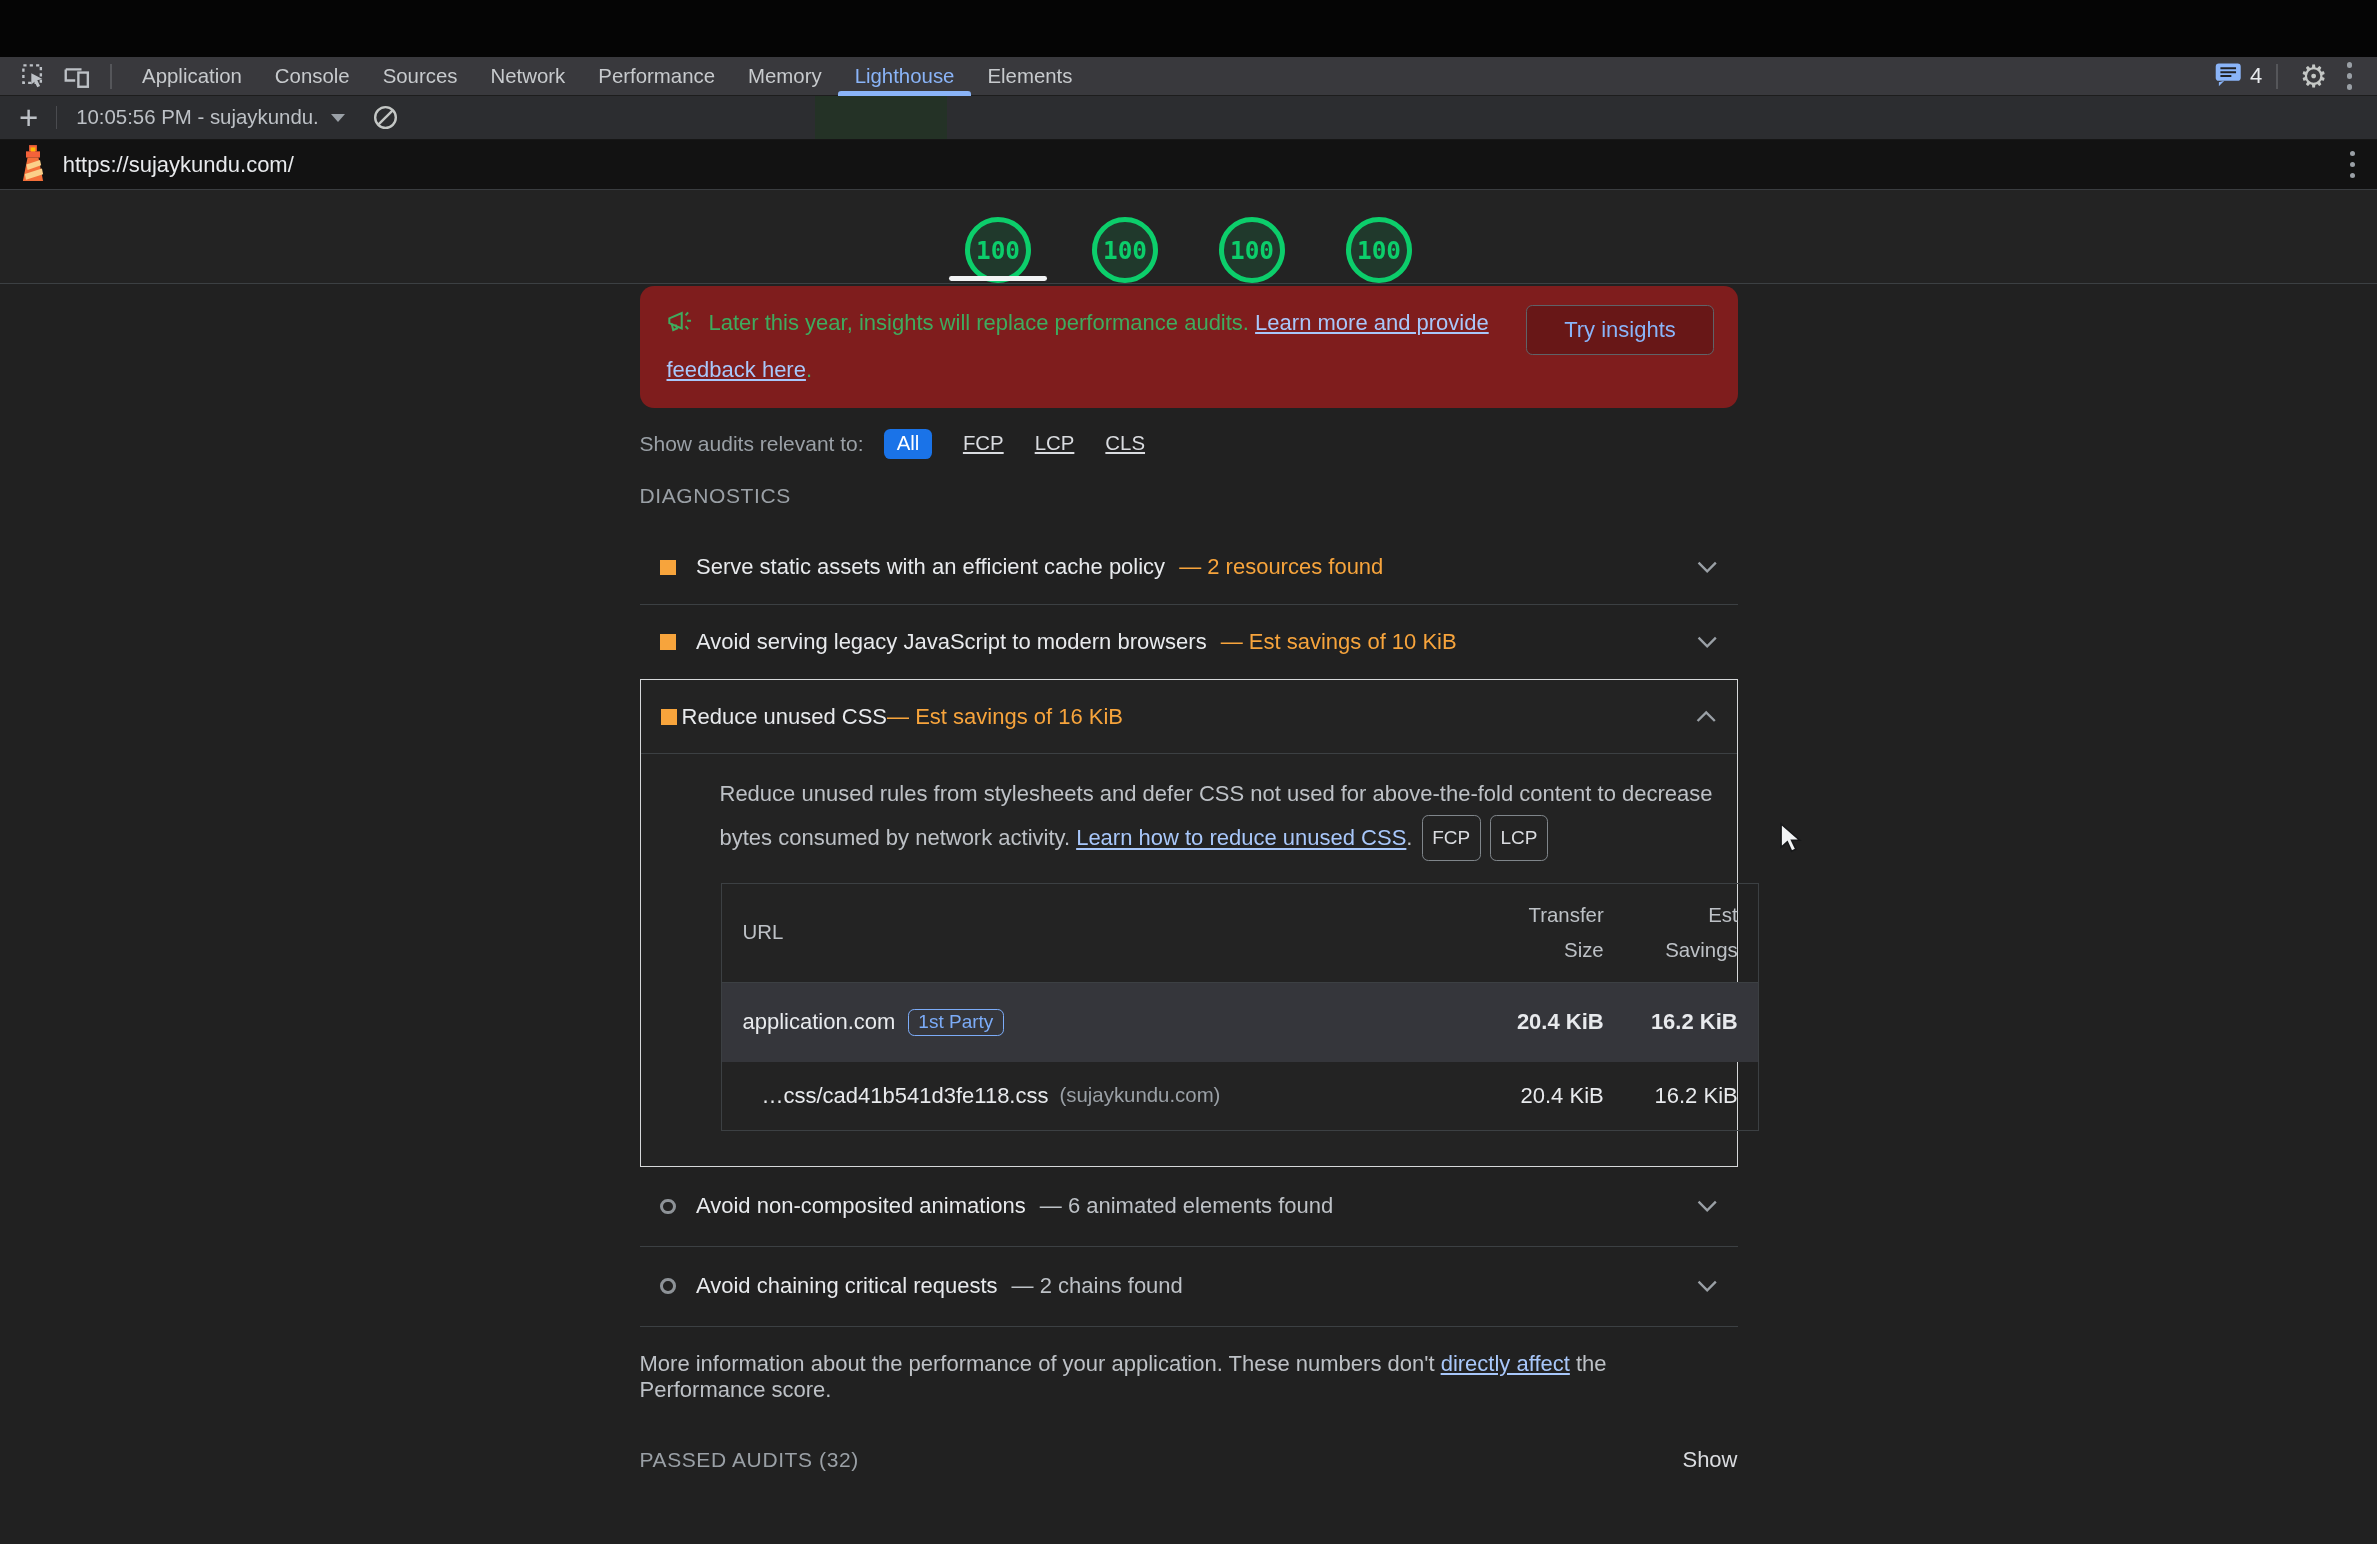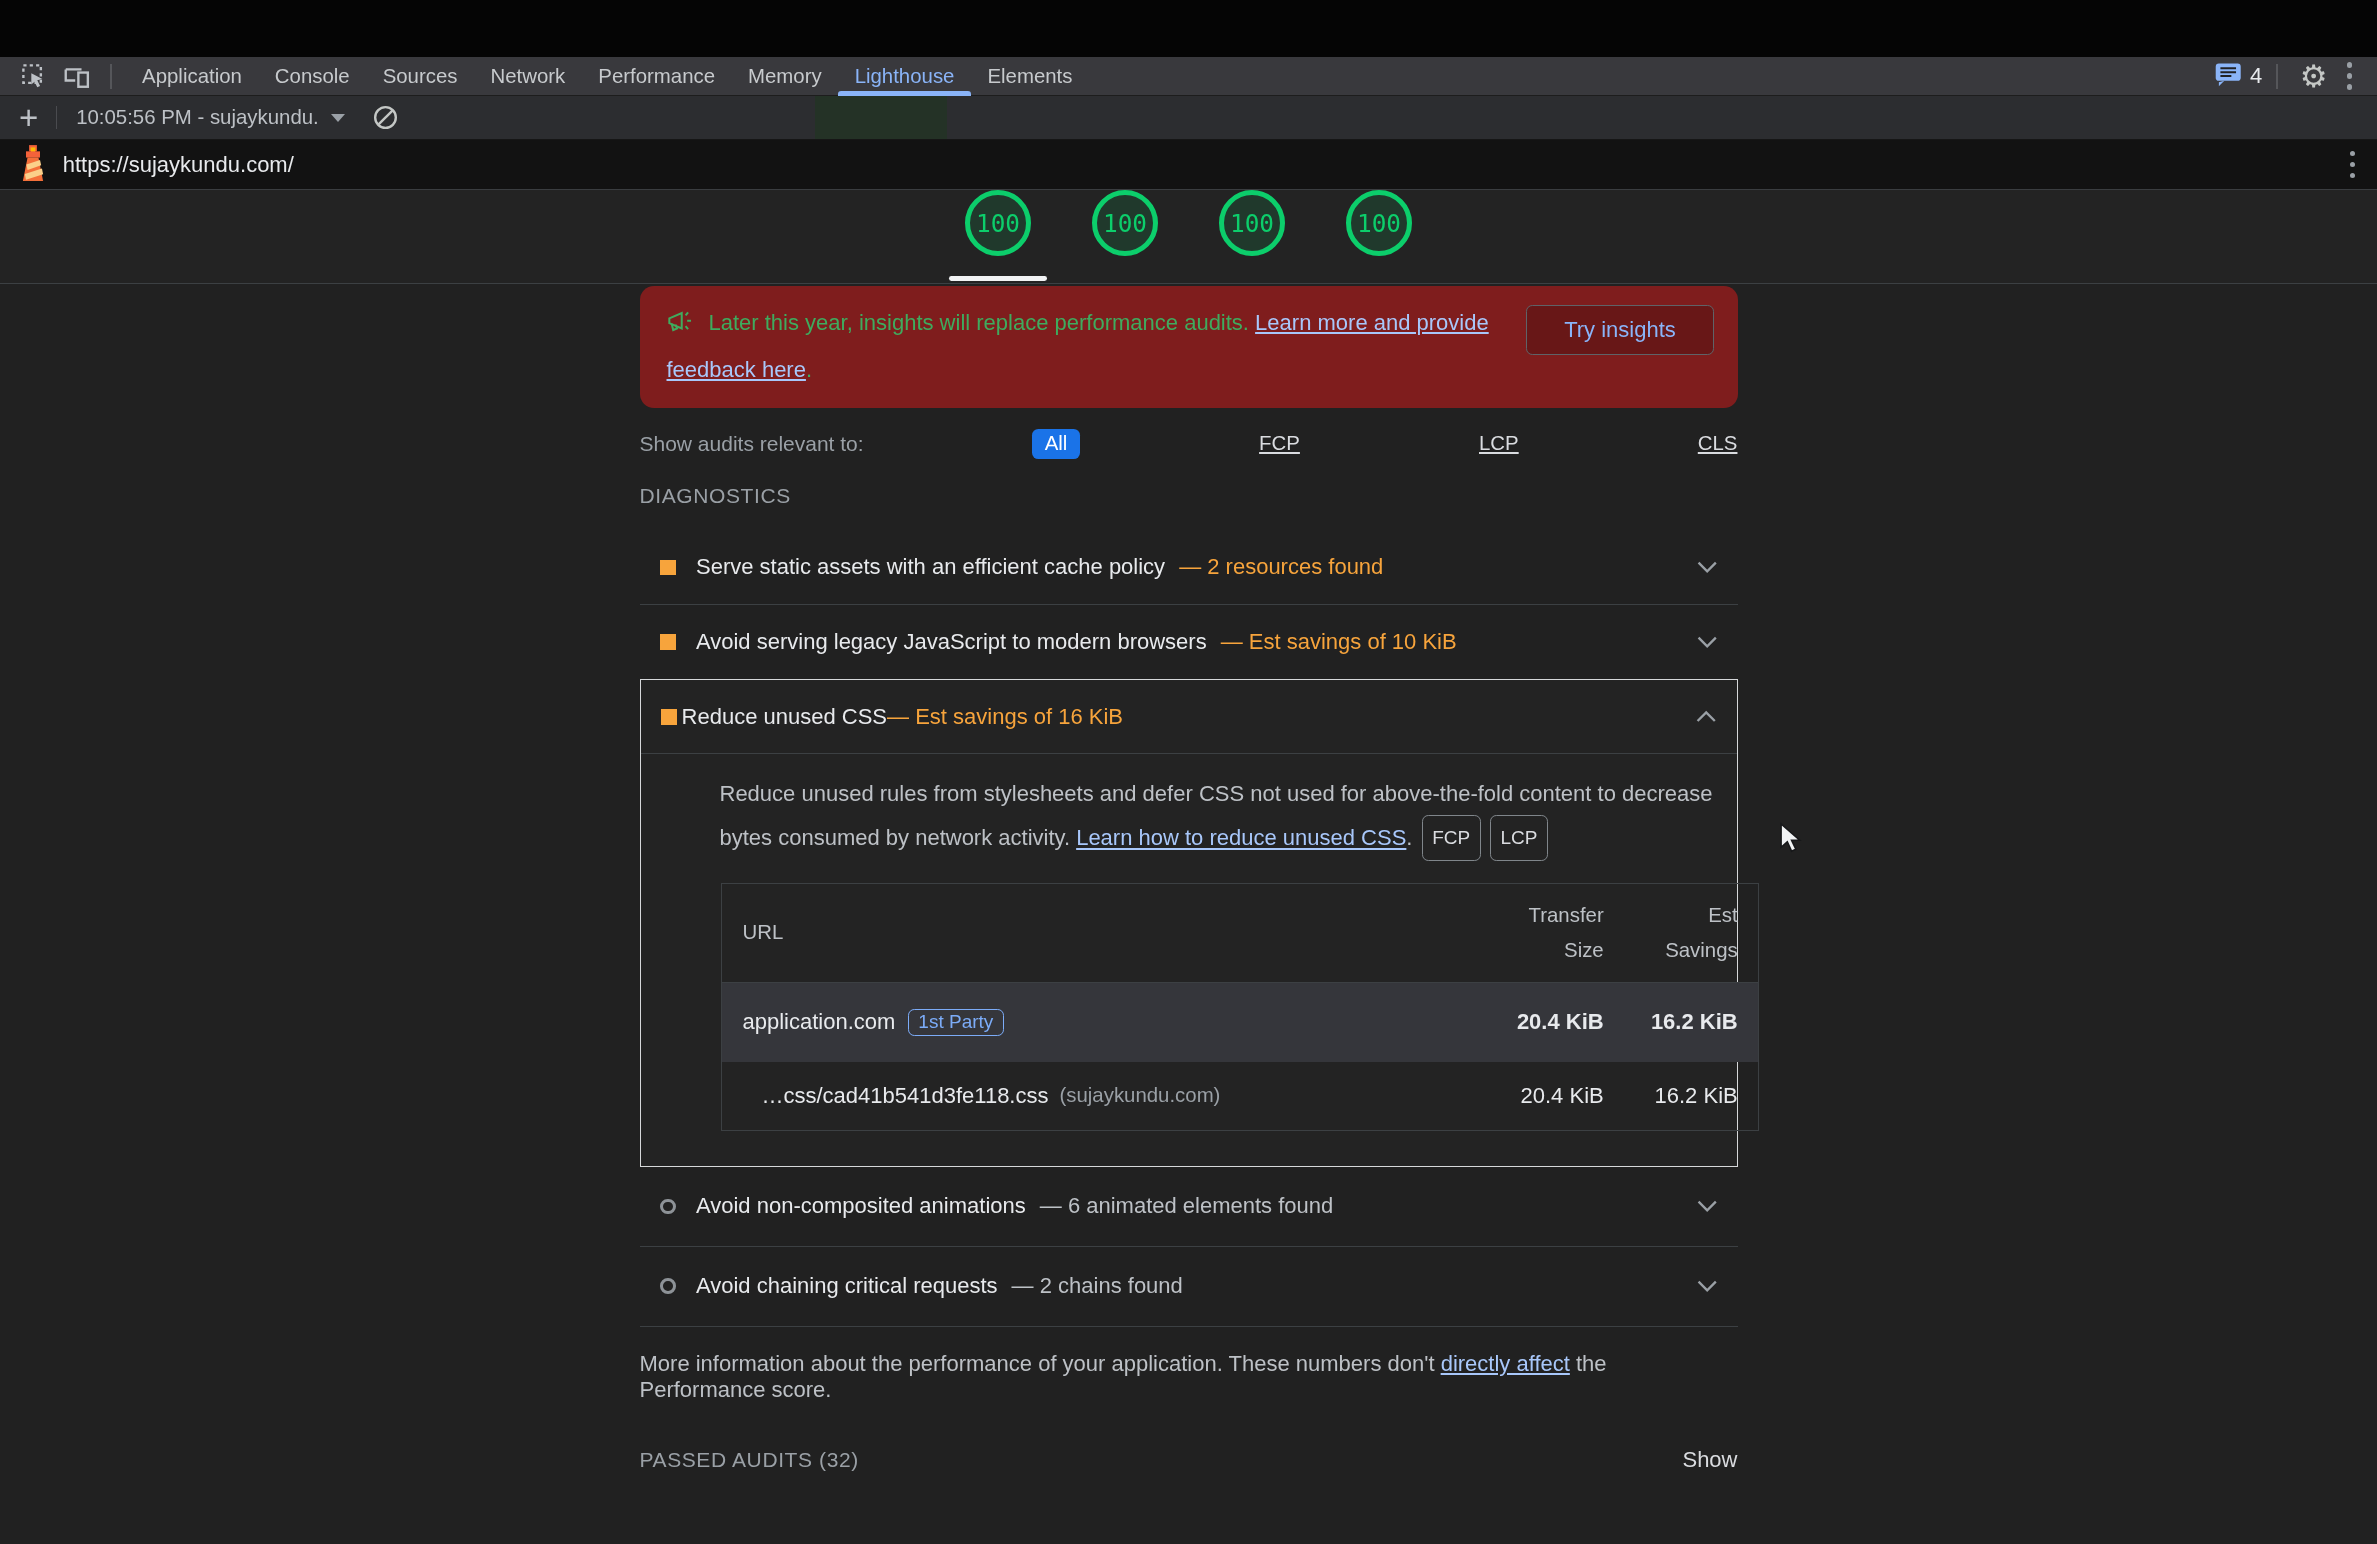--- a/index.html
+++ b/index.html
@@ -36,35 +36,35 @@
   .caret-down{width:0;height:0;border-left:7px solid transparent;border-right:7px solid transparent;border-top:8.6px solid #9aa0a6;margin-left:12.6px;}
   .block-icon{margin-left:27px;display:flex;align-items:center;}
 
   .urlrow{height:50px;background:var(--bg-urlrow);display:flex;align-items:center;border-bottom:1.6px solid #3a3d40;}
   .lh-logo{margin-left:19px;}
   .url-text{font-size:22px;color:var(--txt);margin-left:15.7px;}
   .urlrow .kebab{margin-left:auto;margin-right:11px;}
 
   
   .scoreband{height:94px;background:var(--bg-scoreband);border-bottom:0.8px solid var(--divider);display:flex;justify-content:center;gap:29px;}
-  .gauge-wrap{position:relative;display:flex;align-items:flex-start;justify-content:center;width:98px;height:100%;}
+  .gauge-wrap{position:relative;display:flex;align-items:flex-end;justify-content:center;width:98px;height:100%;font-weight:bold;}
   .gauge{width:66px;height:66px;border:5.5px solid var(--pass-green);border-radius:50%;background:rgba(12,206,107,.13);display:flex;align-items:center;justify-content:center;font-family:"DejaVu Sans Mono",monospace;font-size:24.4px;color:var(--pass-green);}
   .gauge-underline{position:absolute;left:50%;transform:translateX(-50%);bottom:2.4px;width:98px;height:4.7px;background:#f1f3f4;border-radius:2.4px;}
 
   
   .report{padding-top:2.4px;}
   .col{width:1098px;margin:0 auto;}
 
   .banner{background:#7f1d1d;border-radius:14px;min-height:112px;display:flex;padding:15.7px 23.6px 17.3px 27px;}
   .banner-text{width:865px;font-size:22px;line-height:42px;color:var(--banner-green);}
   .banner-text a{color:var(--link-blue);text-decoration:underline;}
   .mega{display:inline-block;vertical-align:-4.7px;margin-right:11px;}
   .try-btn{margin-left:auto;align-self:flex-start;margin-top:3.1px;width:189px;height:50px;background:rgba(0,0,0,.18);border:1.6px solid #5f6368;border-radius:6.3px;color:var(--tab-blue);font-size:22px;display:flex;align-items:center;justify-content:center;}
 
-  .filters{margin-top:20.4px;display:flex;justify-content:space-between;align-items:center;height:31px;font-size:21px;color:var(--txt2);}
+  .filters{margin-top:20.4px;display:flex;justify-content:flex-start;align-items:center;height:31px;font-size:21px;color:var(--txt2);}
   .pill{background:var(--accent-blue);color:#fff;border-radius:6.3px;padding:3.1px 12.6px;font-size:20.4px;margin-left:20.4px;}
   .flink{color:#dadce0;text-decoration:underline;font-size:20.4px;margin-left:31px;}
 
   .sec-heading{margin-top:25px;font-size:21px;font-weight:500;letter-spacing:0.6px;color:var(--txt2);}
 
   .audits{margin-top:22px;}
   .audit-row{height:74px;display:flex;align-items:center;padding:0 20.4px;font-size:22px;}
   .audit-row.focused{border:1.6px solid var(--accent-blue);}
   .audit-row .title{color:var(--txt);margin-left:20.4px;}
   .audit-row .val{margin-left:14px;}

